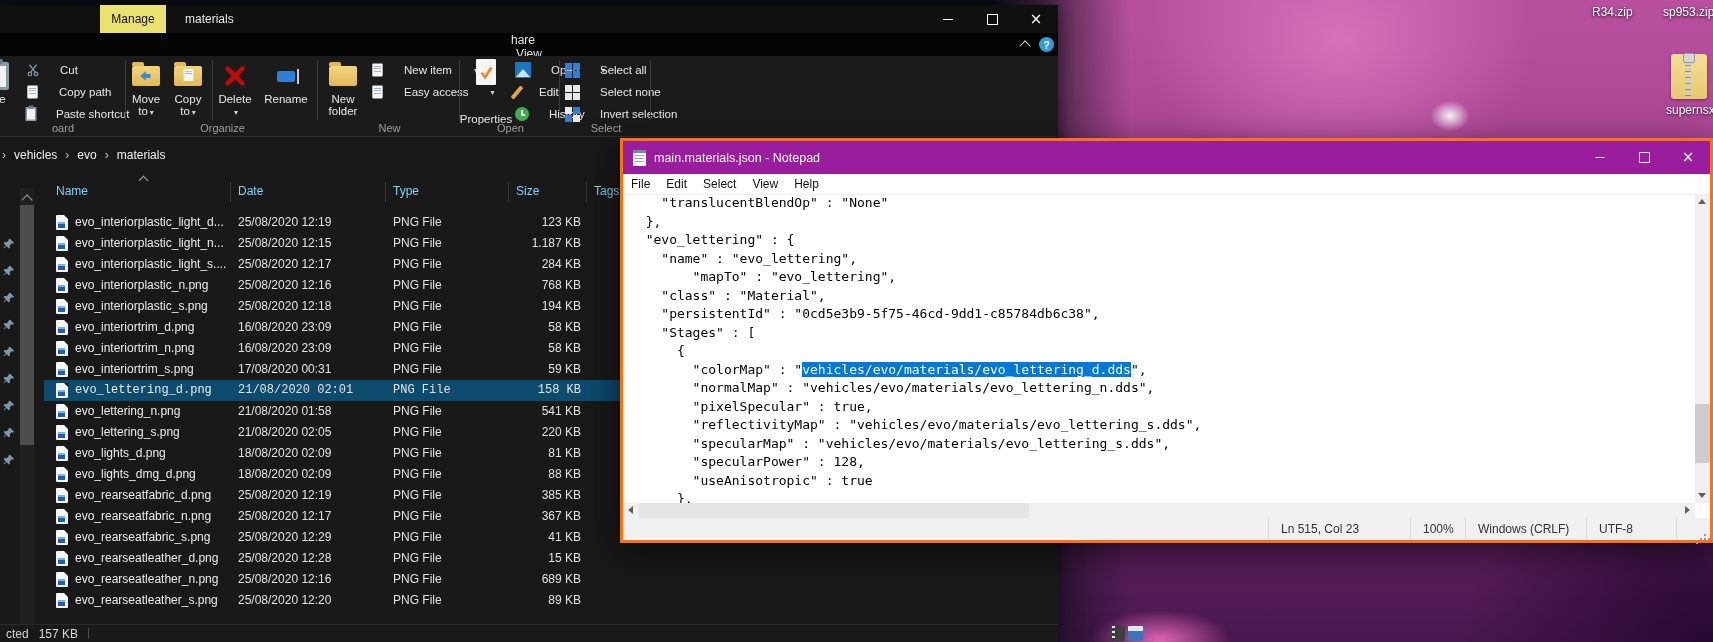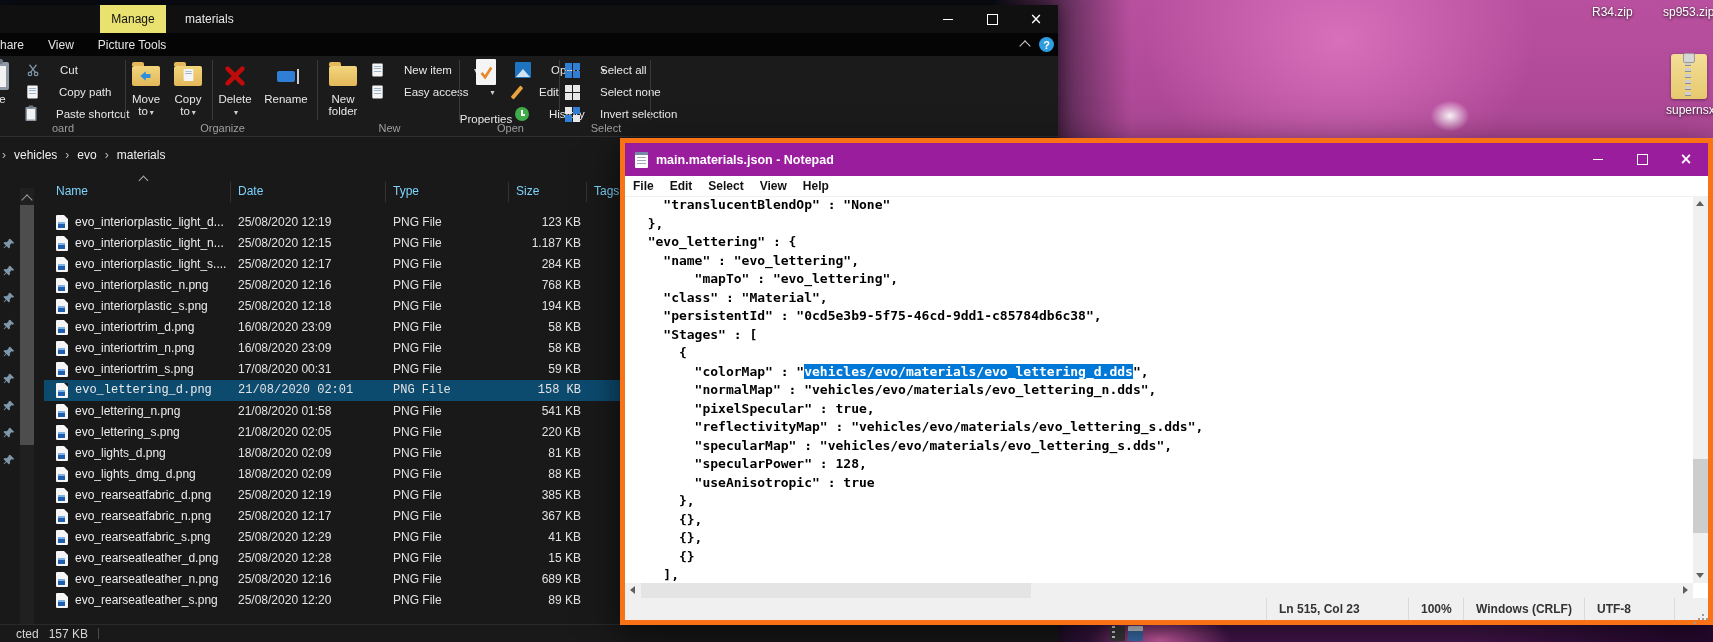--- a/index.html
+++ b/index.html
@@ -30,21 +30,21 @@
   .glyph-min{width:10px;height:1px;background:#fff;display:block;}
   .glyph-max{width:9px;height:9px;border:1px solid #fff;display:block;}
   .glyph-close{font-size:15px;line-height:1;font-family:"DejaVu Sans",sans-serif;}
   
   #explorer{position:absolute;left:0;top:5px;width:1058px;height:637px;background:#191919;box-shadow:0 0 18px rgba(0,0,0,.55);}
   .ex-titlebar{position:relative;height:28px;background:#101010;display:flex;align-items:center;}
   .manage-tab{position:absolute;left:100px;top:0;width:66px;height:28px;background:#e9e170;color:#111;
     display:flex;align-items:center;justify-content:center;font-size:12px;}
   .ex-title{position:absolute;left:185px;top:0;height:28px;display:flex;align-items:center;color:#e8e8e8;}
   .ex-winbtns{position:absolute;right:0;top:0;height:28px;display:flex;}
-  .ex-tabs{position:relative;height:23px;background:#050505;display:flex;align-items:center;color:#e4e4e4;}
+  .ex-tabs{position:relative;height:23px;background:#050505;display:flex;align-items:center;color:#e4e4e4;flex-direction:column;}
   .ex-tab{padding:0 12px;height:100%;display:flex;align-items:center;}
   .ex-tab.cut{padding-left:0;}
   .tabs-right{position:absolute;right:4px;top:0;height:100%;display:flex;align-items:center;gap:10px;}
   .chev-up{width:7px;height:7px;border-left:1.5px solid #ccc;border-top:1.5px solid #ccc;transform:rotate(45deg);margin-top:3px;}
   .help-circle{width:15px;height:15px;border-radius:50%;background:#2d9ce0;color:#fff;display:flex;align-items:center;justify-content:center;font-size:11px;font-weight:bold;}
   .ex-ribbon{position:relative;height:80px;background:#1b1b1b;border-bottom:1px solid #2e2e2e;}
   .rgroup{position:absolute;top:0;height:100%;}
   .rgroup .grp-label{position:absolute;bottom:2px;left:0;right:0;text-align:center;color:#9f9f9f;font-size:11px;}
   .gdivider{position:absolute;top:4px;bottom:16px;width:1px;background:#3a3a3a;}
   .bigbtn{position:absolute;top:3px;width:52px;height:62px;display:flex;flex-direction:column;align-items:center;color:#e8e8e8;font-size:11.5px;line-height:12px;}
@@ -94,22 +94,22 @@
   .c-name{left:31px;}
   .c-date{left:194px;color:#e2e2e2;}
   .c-type{left:349px;color:#e2e2e2;}
   .c-size{left:380px;width:157px;text-align:right;color:#e2e2e2;}
   .pngic{width:12px;height:15px;background:#f6f6f6;border-radius:1px;position:relative;}
   .pngic::before{content:"";position:absolute;right:0;top:0;border-left:4px solid transparent;border-top:4px solid #191919;}
   .pngic::after{content:"";position:absolute;left:2px;bottom:2px;width:7px;height:6px;background:linear-gradient(180deg,#7db2e8 0 40%,#1f5fae 40%);}
   .ex-status{position:absolute;left:0;right:0;bottom:0;height:17px;background:#191919;border-top:1px solid #2a2a2a;display:flex;align-items:center;color:#d6d6d6;}
   .ex-status .sdiv{width:1px;height:11px;background:#4a4a4a;margin:0 10px;}
   
-  #notepad{position:absolute;left:620px;top:138px;width:1093px;height:487px;background:#fff;
-    border:5px solid #f97316;box-sizing:border-box;box-shadow:0 10px 34px rgba(0,0,0,.6);font-weight:bold;}
+  #notepad{position:absolute;left:620px;top:138px;width:1093px;height:405px;background:#fff;
+    border:3px solid #f97316;box-sizing:border-box;box-shadow:0 10px 34px rgba(0,0,0,.6);}
   .np-title{position:relative;height:33px;background:#9a1d9e;display:flex;align-items:center;color:#fff;font-size:12.5px;}
   .np-icon{width:13px;height:16px;background:#fdfdfd;margin:0 8px 0 10px;position:relative;border-radius:1px;}
   .np-icon::before{content:"";position:absolute;left:0;right:0;top:0;height:3px;background:#7687a8;}
   .np-icon::after{content:"";position:absolute;left:2px;top:5px;right:2px;height:8px;
     background:repeating-linear-gradient(180deg,#9aa7bd 0 1px,transparent 1px 3px);}
   .np-winbtns{position:absolute;right:0;top:0;height:33px;display:flex;}
   .np-menu{height:20px;background:#fff;display:flex;align-items:center;color:#111;border-bottom:1px solid #f0f0f0;}
   .np-menu span{padding:0 8px;}
   .np-content{position:absolute;left:0;top:53px;right:15px;bottom:37px;overflow:hidden;
     font-family:"DejaVu Sans Mono",monospace;font-size:13px;line-height:18.5px;color:#000;}
@@ -561,21 +561,21 @@
               <div class="fcell c-name">evo_rearseatleather_s.png</div>
               <div class="fcell c-date">25/08/2020 12:20</div>
               <div class="fcell c-type">PNG File</div>
               <div class="fcell c-size">89 KB</div>
             </div>
           </div>
       </div>
     </div>
 
     <div class="ex-status">
-      <span style="margin-left:16px;">cted</span>
+      <span style="margin-left:6px;">cted</span>
       <span style="margin-left:10px;">157 KB</span>
       <div class="sdiv"></div>
     </div>
   </div>
 
   <div id="notepad">
     <div class="np-title">
       <div class="np-icon"></div>
       <span>main.materials.json - Notepad</span>
       <div class="np-winbtns">

